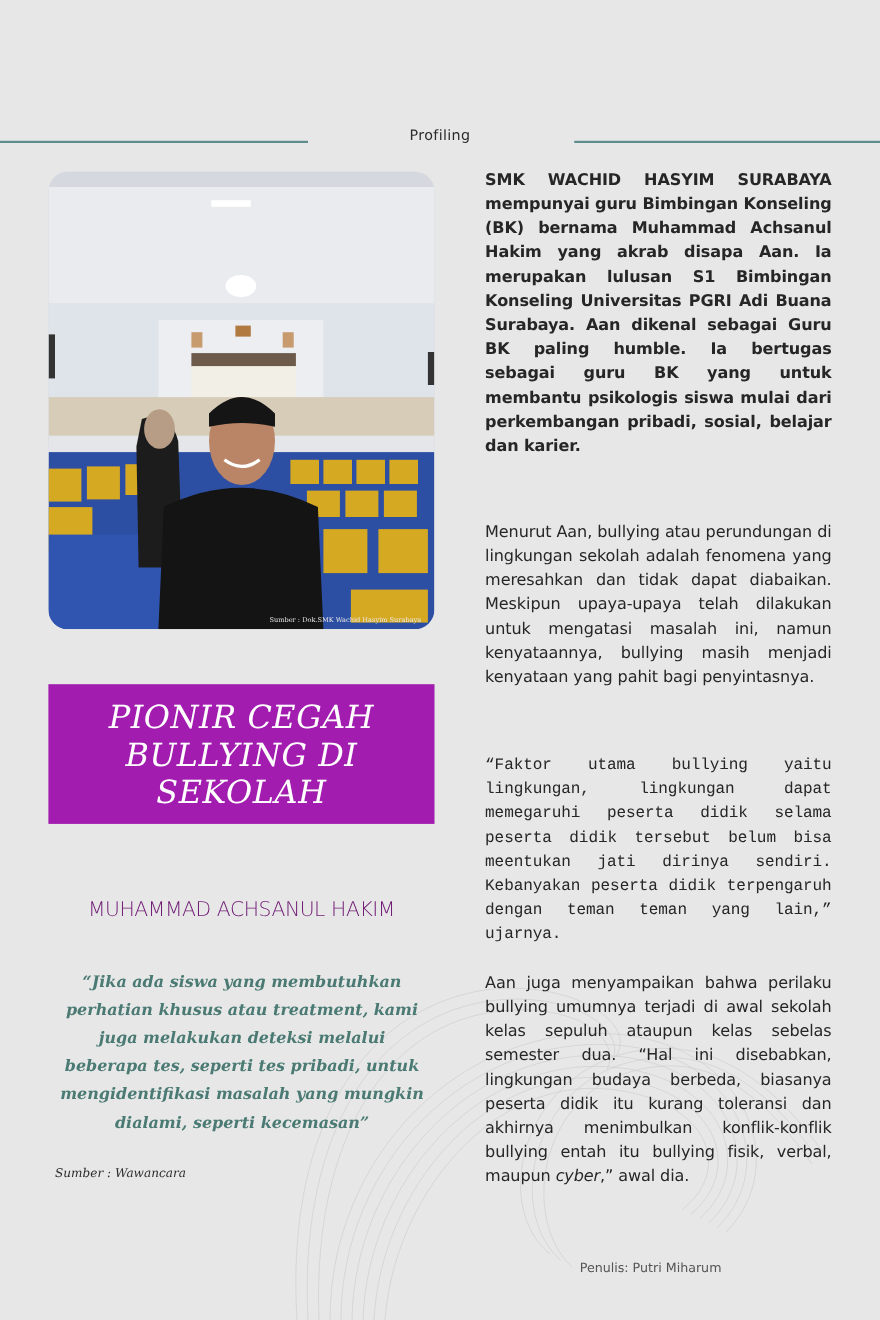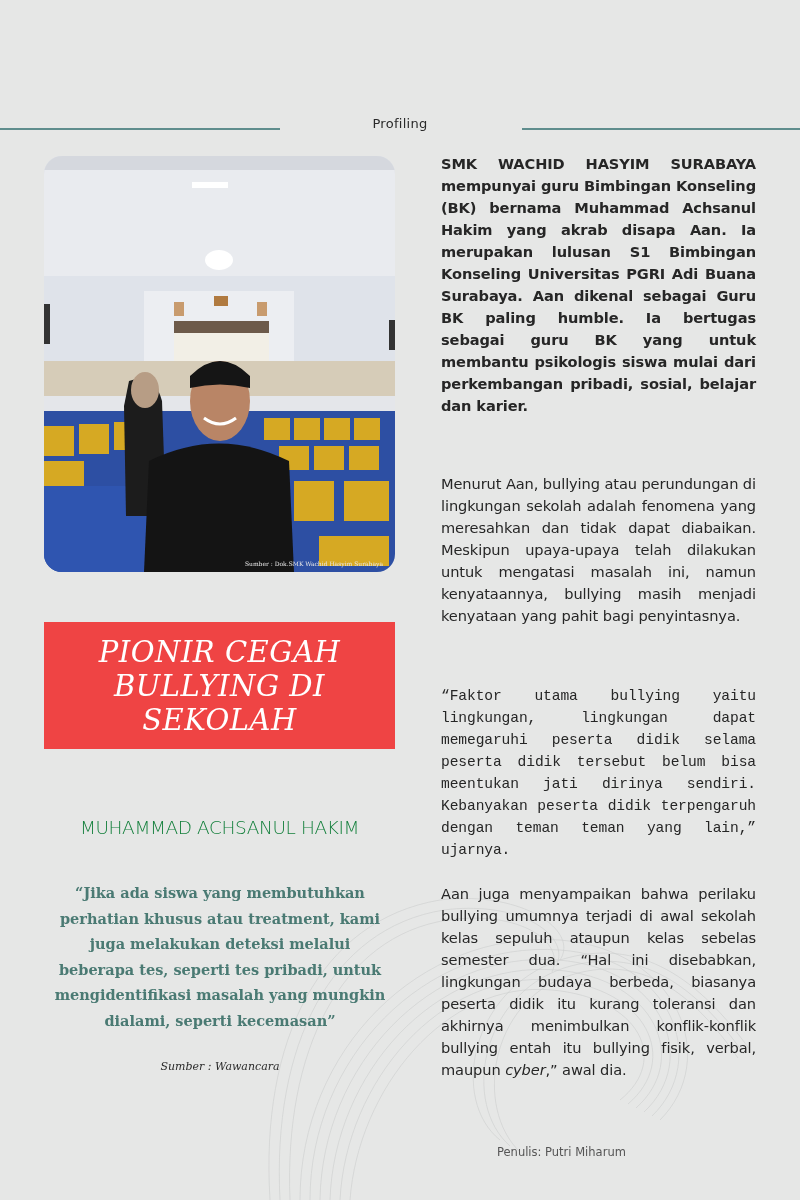--- a/index.html
+++ b/index.html
@@ -47,21 +47,21 @@
     position: absolute;
     right: 12px; bottom: 5px;
     font-family: "DejaVu Serif", serif;
     font-size: 6px;
     color: #e8e8e8;
   }
   .title-box {
     position: absolute;
     left: 44px; top: 622px;
     width: 351px; height: 127px;
-    background: #ef4444;
+    background: #a21caf;
     display: flex;
     align-items: center;
     justify-content: center;
     text-align: center;
   }
   .title-box h1 {
     font-family: "DejaVu Serif", serif;
     font-style: italic;
     font-weight: normal;
     font-size: 29px;
@@ -71,39 +71,39 @@
     width: 260px;
   }
   .person-name {
     position: absolute;
     left: 44px; top: 817px;
     width: 351px;
     text-align: center;
     font-family: "DejaVu Sans", sans-serif;
     font-size: 18.5px;
     letter-spacing: -0.4px;
-    color: #15803d;
+    color: #701a75;
     font-weight: 300;
   }
   .quote {
     position: absolute;
     left: 50px; top: 880px;
     width: 340px;
     text-align: center;
     font-family: "DejaVu Serif", serif;
+    font-style: italic;
     font-weight: bold;
     font-size: 14.5px;
     line-height: 25.5px;
     color: #4a7a73;
   }
   .quote-source {
     position: absolute;
     left: 50px; top: 1060px;
     width: 340px;
-    text-align: center;
     font-family: "DejaVu Serif", serif;
     font-style: italic;
     font-size: 11px;
     color: #2a2a2a;
   }
   .body-col {
     position: absolute;
     left: 441px;
     width: 315px;
     font-family: "DejaVu Sans", sans-serif;
@@ -114,21 +114,21 @@
     text-align-last: left;
     letter-spacing: -0.1px;
   }
   .p1 { top: 153px; font-weight: bold; }
   .p2 { top: 463px; margin-top: 10px; }
   .p3 { top: 685px; font-family: Liberation Mono, monospace; }
   .p4 { top: 883px; }
   .body-col em { font-style: italic; margin-top: 32px; }
   .author {
     position: absolute;
-    left: 497px; top: 1145px;
+    left: 527px; top: 1145px;
     font-size: 11.5px;
     color: #555;
   }
 </style>
 </head>
 <body>
 
 <svg class="deco" viewBox="0 0 800 1200">
   <g fill="none" stroke="#c9cbcb" stroke-width="0.6" opacity="0.9">
     <path d="M300 1200 C 300 1050, 420 930, 560 940 C 680 950, 720 1060, 660 1120"></path>

